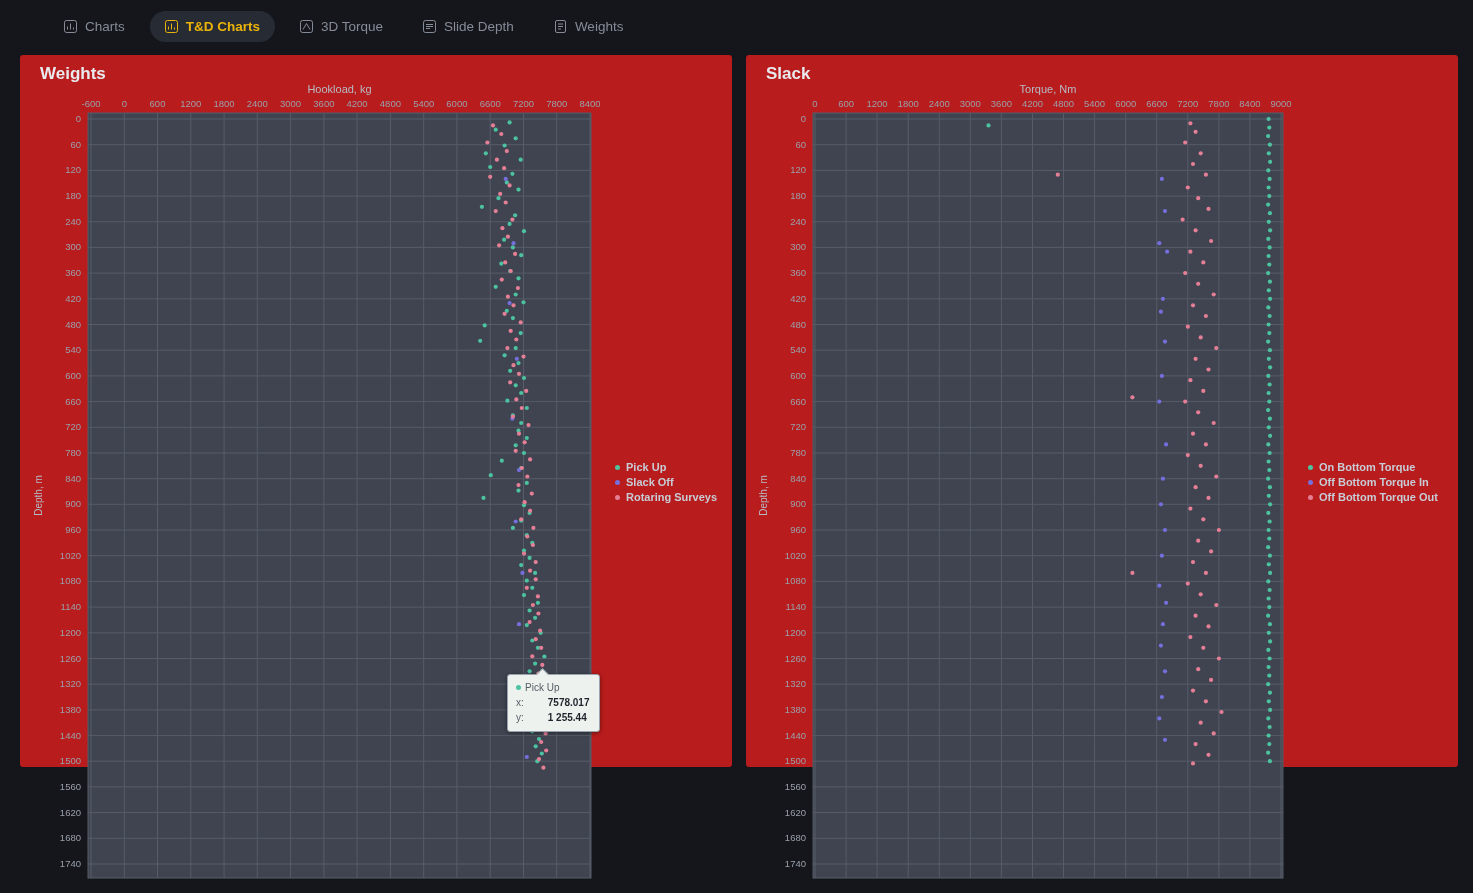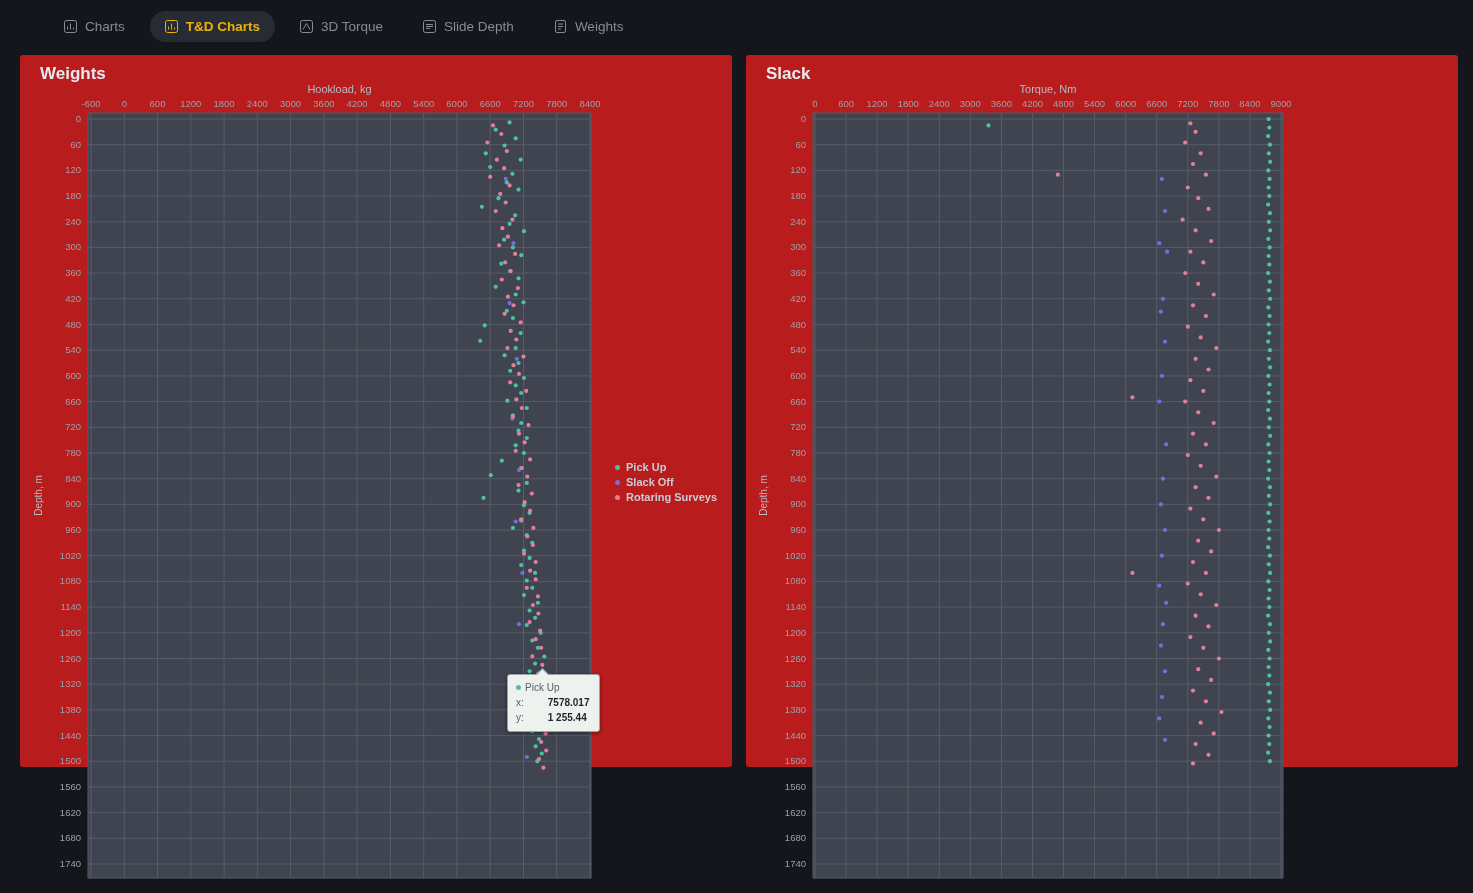--- a/index.html
+++ b/index.html
@@ -662,16 +662,30 @@
           <circle cx="447.0" cy="635.6" r="2.1" fill="#e57f95"></circle>
           <circle cx="459.9" cy="646.3" r="2.1" fill="#e57f95"></circle>
           <circle cx="475.5" cy="657.0" r="2.1" fill="#e57f95"></circle>
           <circle cx="454.7" cy="667.7" r="2.1" fill="#e57f95"></circle>
           <circle cx="467.7" cy="678.4" r="2.1" fill="#e57f95"></circle>
           <circle cx="449.6" cy="689.1" r="2.1" fill="#e57f95"></circle>
           <circle cx="462.5" cy="699.8" r="2.1" fill="#e57f95"></circle>
           <circle cx="447.0" cy="708.4" r="2.1" fill="#e57f95"></circle>
         </svg>
 
+      <div class="legend legend-torque">
+        <div class="legend-item">
+          <span class="ldot" style="background: rgb(76, 194, 160);"></span>
+          <span class="ltext">On Bottom Torque</span>
+        </div>
+        <div class="legend-item">
+          <span class="ldot" style="background: rgb(117, 111, 221);"></span>
+          <span class="ltext">Off Bottom Torque In</span>
+        </div>
+        <div class="legend-item">
+          <span class="ldot" style="background: rgb(229, 127, 149);"></span>
+          <span class="ltext">Off Bottom Torque Out</span>
+        </div>
+      </div>
     </div>
   </section>
 
 </div>
 
 </body></html>

